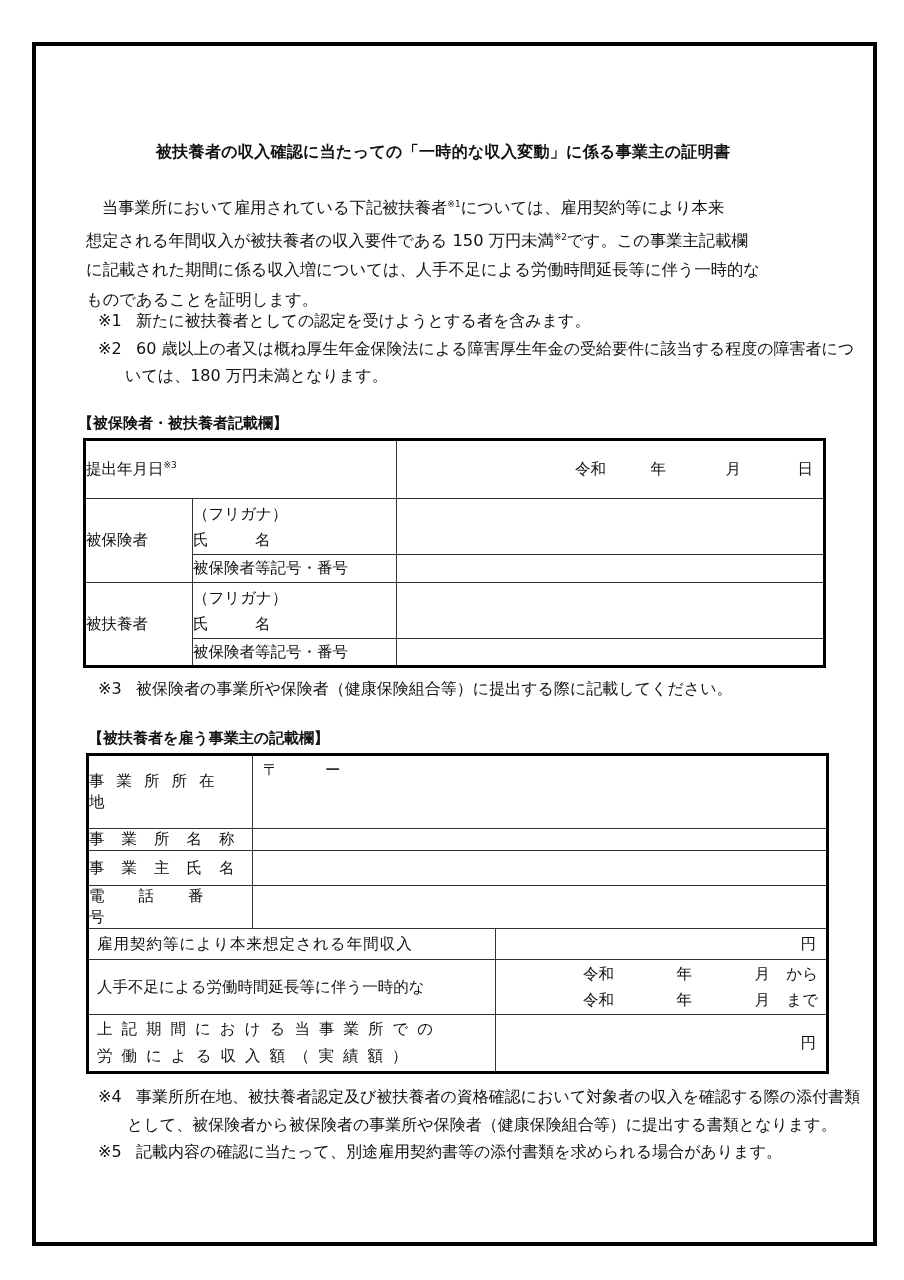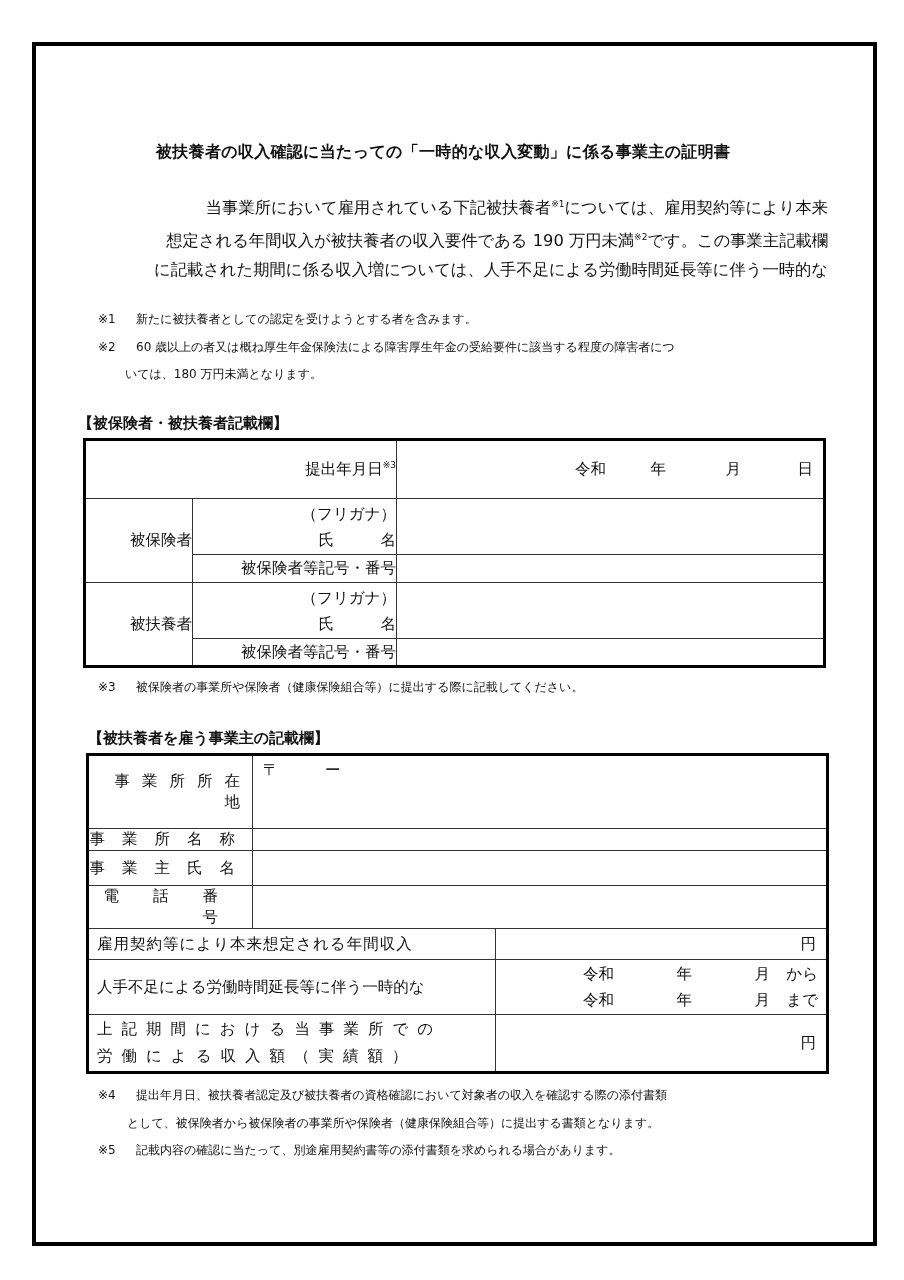--- a/index.html
+++ b/index.html
@@ -7,46 +7,47 @@
     width: 904px; height: 1280px; background: #ffffff; position: relative;
     font-family: "DejaVu Sans", sans-serif; color: #111; overflow: hidden;
   }
   .frame {
     position: absolute; left: 32px; top: 42px; width: 837px; height: 1196px;
     border: 4px solid #000;
   }
   .abs { position: absolute; white-space: nowrap; }
   .title { left: 131px; top: 142px; font-size: 16px; font-weight: bold; letter-spacing: 0.3px; margin-left: 25px; }
   .para { left: 86px; top: 190px; width: 742px; font-size: 16.3px; line-height: 29.5px; white-space: normal; }
-  .para .line { display: block; white-space: nowrap; text-align: right; }
+  .para .line { display: block; white-space: nowrap; }
   sup.note { font-size: 9px; vertical-align: 6px; }
-  .fn { font-size: 12px; }
+  .fn { font-size: 16px; }
   .fn .mark { display: inline-block; width: 38px; }
   .sec-head { font-size: 15px; font-weight: bold; }
   table.form { position: absolute; border-collapse: collapse; border: 3px solid #000; }
   table.form td { border: 1px solid #333; padding: 0; font-size: 15.5px; }
   #t1 { left: 83px; top: 438px; width: 743px; }
   #t2 { left: 86px; top: 753px; width: 743px; }
-  .center { text-align: right; }
+  .center { text-align: left; }
   .right { text-align: right; padding-right: 10px !important; }
   .spread { letter-spacing: 12px; }
   .date-row span { display: inline-block; }
   .bignote { font-size: 9px; vertical-align: 6px; }
 </style>
 </head>
 <body>
 
 <div class="frame"></div>
 
 <div class="abs title">被扶養者の収入確認に当たっての「一時的な収入変動」に係る事業主の証明書</div>
 
 <div class="abs para">
   <span class="line" style="padding-left:16px"><span>当事業所において雇用されている下記被扶養者</span><sup class="note">※1</sup><span>については、雇用契約等により本来</span></span>
-  <span class="line"><span>想定される年間収入が被扶養者の収入要件である 190 万円未満</span><sup class="note">※2</sup><span>です。この事業主記載欄</span></span>
+  <span class="line"><span>想定される年間収入が被扶養者の収入要件である 150 万円未満</span><sup class="note">※2</sup><span>です。この事業主記載欄</span></span>
   <span class="line"><span>に記載された期間に係る収入増については、人手不足による労働時間延長等に伴う一時的な</span></span>
+  <span class="line"><span>ものであることを証明します。</span></span>
 </div>
 
 <div class="abs fn" style="left:98px; top:311px;">
   <span class="mark">※1</span><span>新たに被扶養者としての認定を受けようとする者を含みます。</span>
 </div>
 <div class="abs fn" style="left:98px; top:339px;">
   <span class="mark">※2</span><span>60 歳以上の者又は概ね厚生年金保険法による障害厚生年金の受給要件に該当する程度の障害者につ</span>
 </div>
 <div class="abs fn" style="left:125px; top:366px;">いては、180 万円未満となります。</div>
 
@@ -136,18 +137,18 @@
     <td colspan="2" style="padding-left:8px; line-height:27px; letter-spacing:9px">
       <div>上記期間における当事業所での</div>
       <div>労働による収入額（実績額）</div>
     </td>
     <td class="right"><span>円</span></td>
   </tr>
 </tbody>
   </table>
 
 <div class="abs fn" style="left:98px; top:1087px;">
-  <span class="mark">※4</span><span>提出年月日、被扶養者認定及び被扶養者の資格確認において対象者の収入を確認する際の添付書類</span>
+  <span class="mark">※4</span><span>事業所所在地、被扶養者認定及び被扶養者の資格確認において対象者の収入を確認する際の添付書類</span>
 </div>
 <div class="abs fn" style="left:127px; top:1115px;">として、被保険者から被保険者の事業所や保険者（健康保険組合等）に提出する書類となります。</div>
 <div class="abs fn" style="left:98px; top:1142px;">
   <span class="mark">※5</span><span>記載内容の確認に当たって、別途雇用契約書等の添付書類を求められる場合があります。</span>
 </div>
 
 </body></html>

